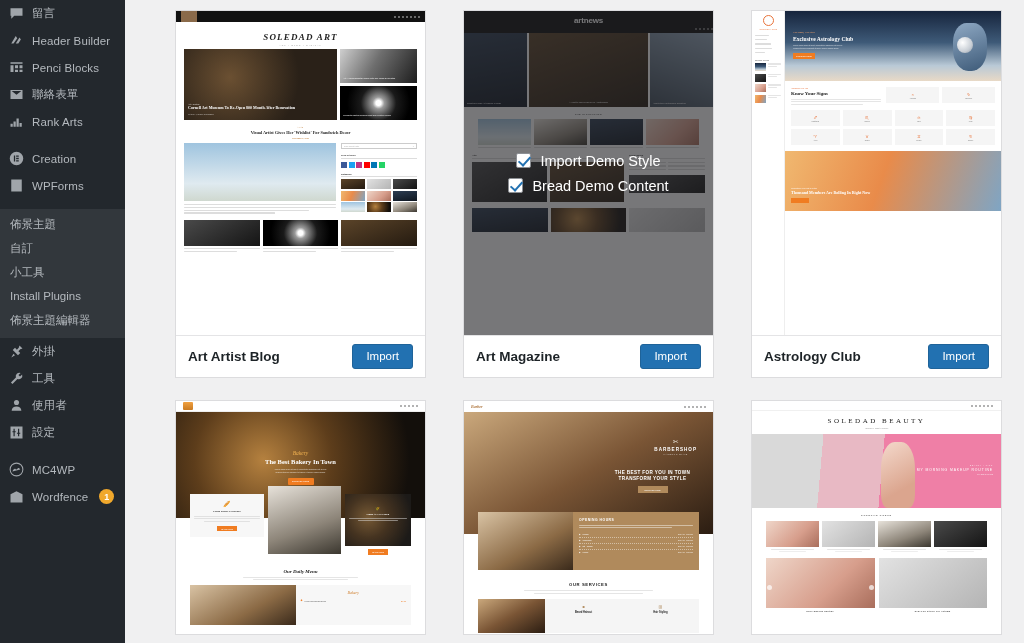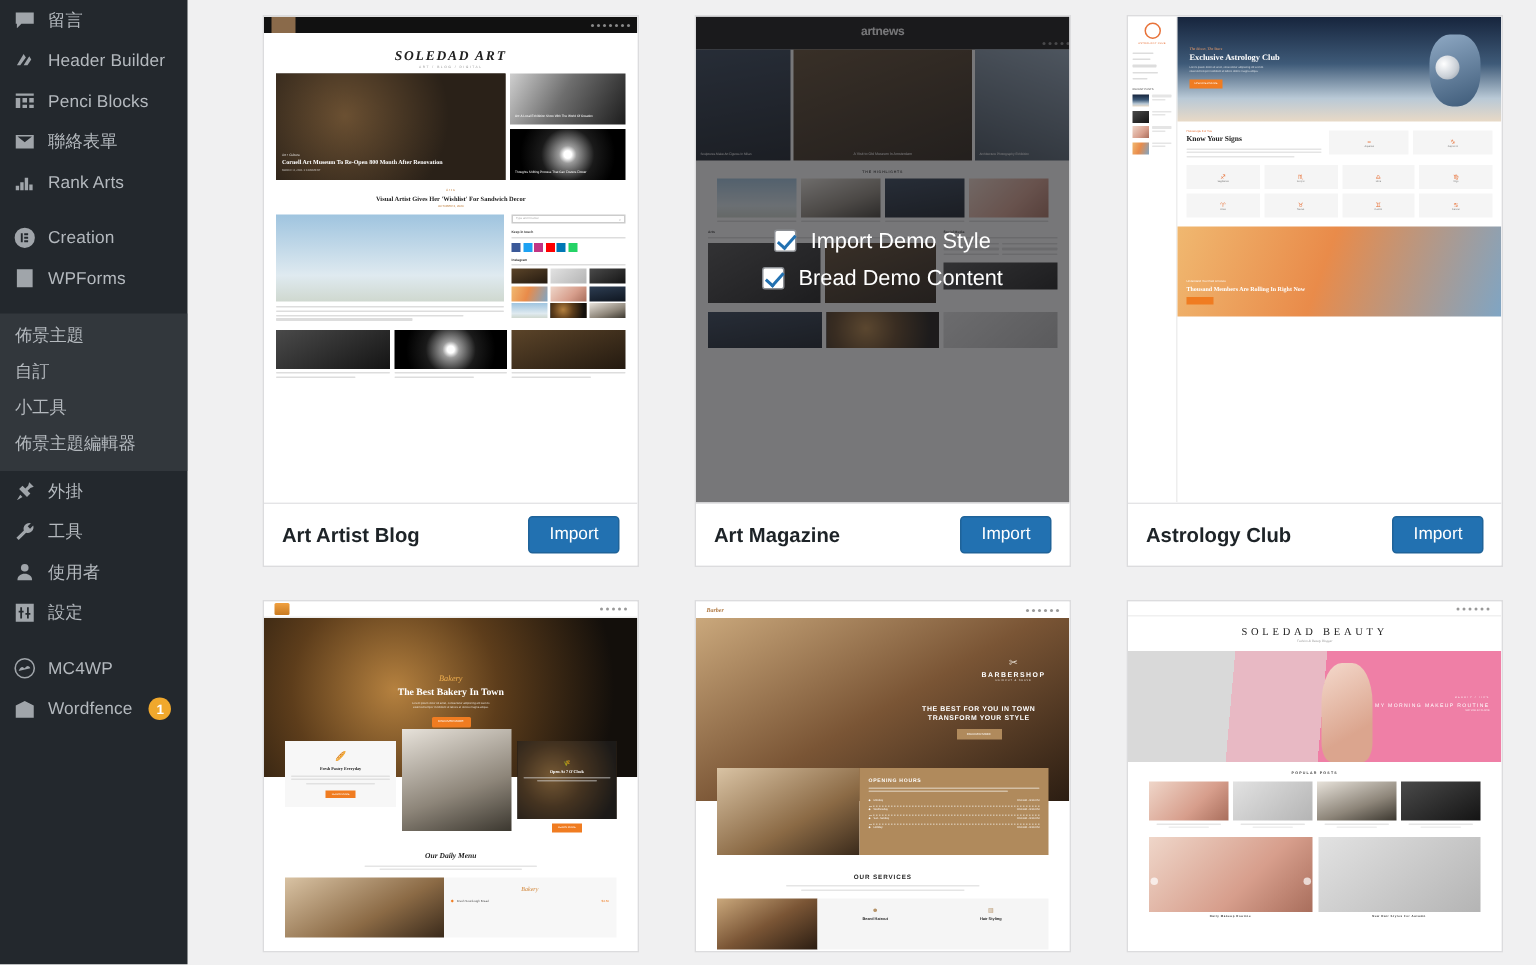--- a/index.html
+++ b/index.html
@@ -211,20 +211,21 @@
       <span class="mi-label">WPForms</span>
     </div>
 
     <div class="menu-gap"></div>
 
 
     <div class="submenu">
       <div class="submenu-item">佈景主題</div>
       <div class="submenu-item">自訂</div>
       <div class="submenu-item">小工具</div>
+      <div class="submenu-item">Install Plugins</div>
       <div class="submenu-item">佈景主題編輯器</div>
     </div>
 
     <div class="menu-item">
       <span class="mi-ico">
         <svg viewBox="0 0 20 20">
             <path d="M14 2l4 4-3 1-2.5 2.5L15 12l-3 3-7-7 3-3 2.5 2.5L13 5zM6 13l-3 5 5-3z"></path>
           </svg>
       </span>
       <span class="mi-label">外掛</span>

